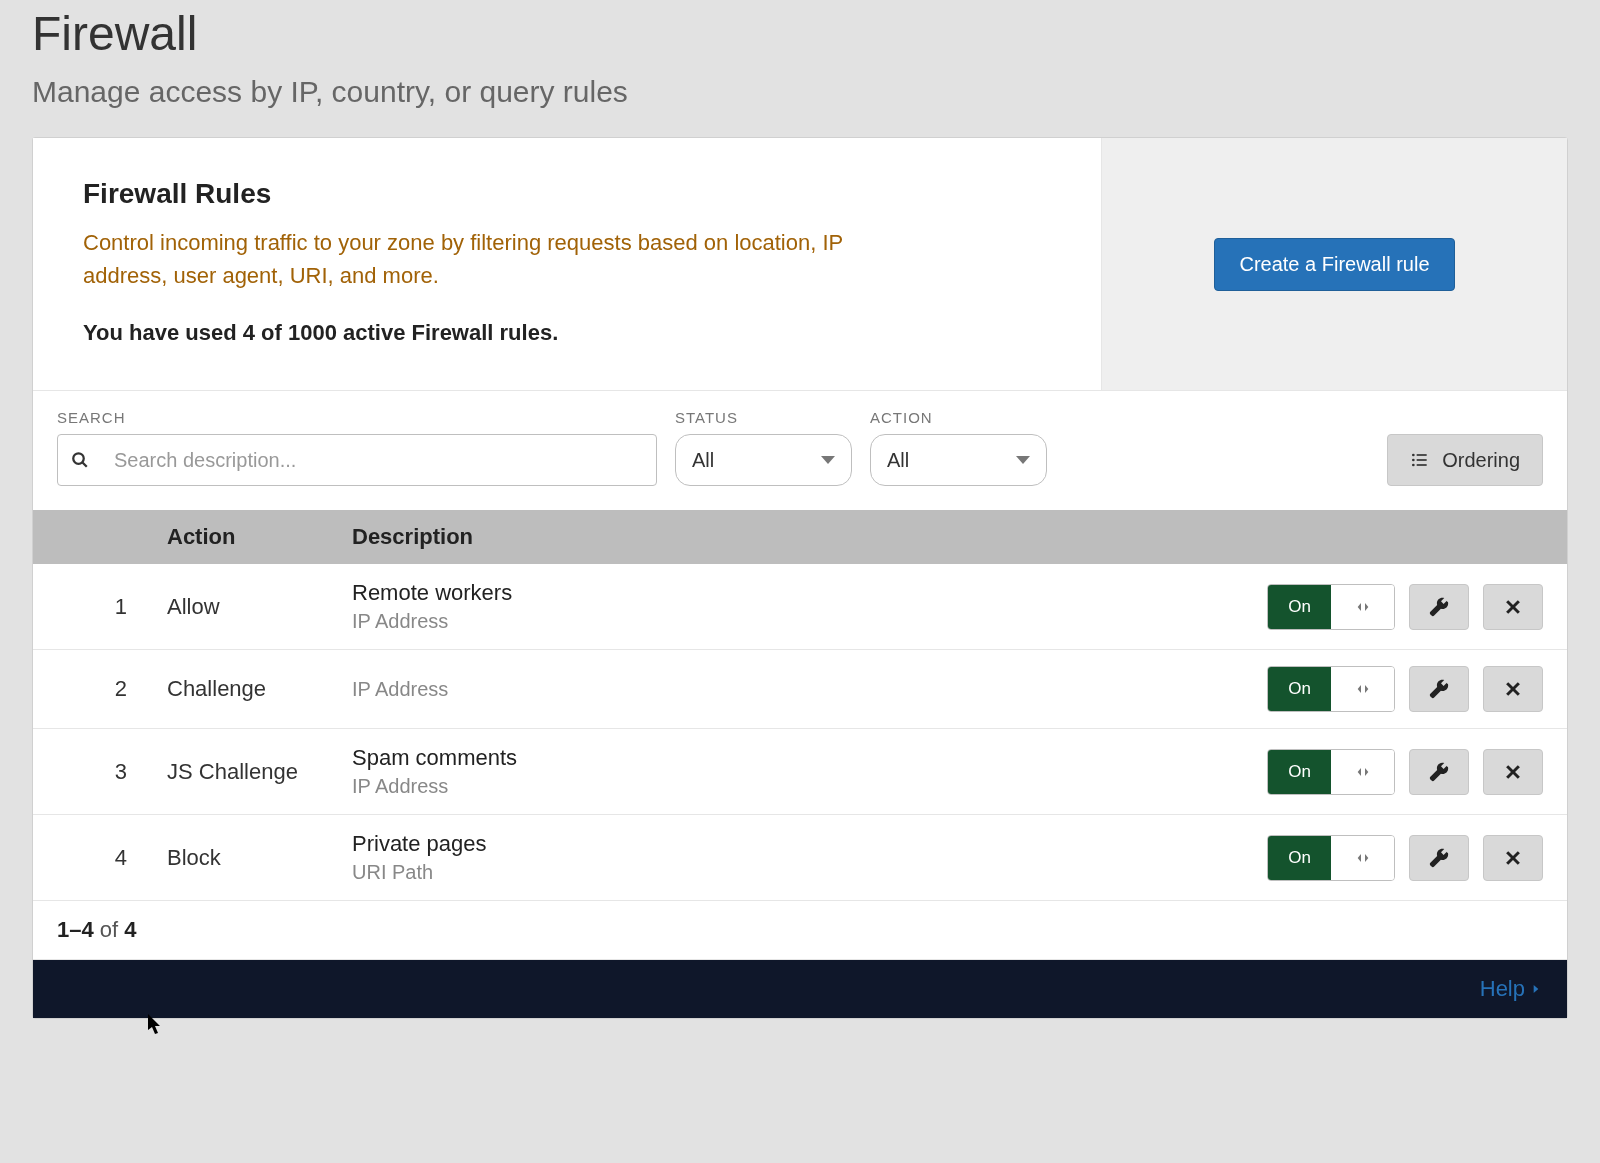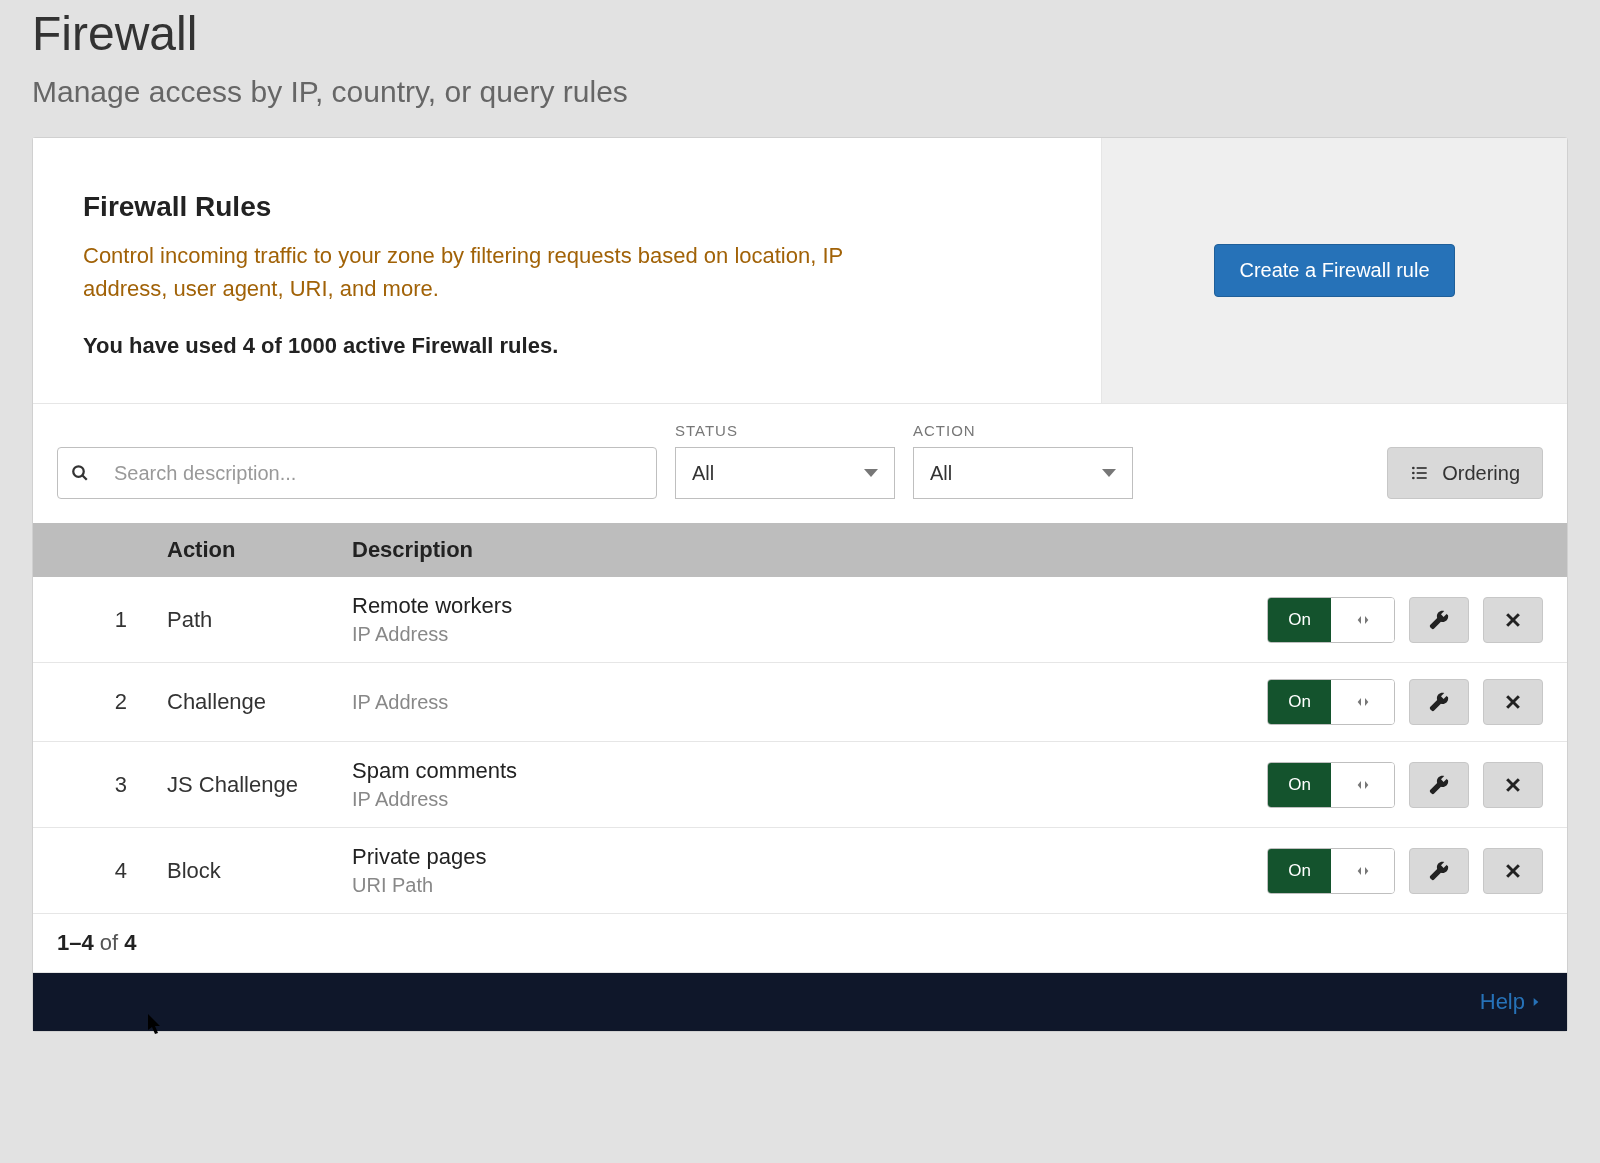--- a/index.html
+++ b/index.html
@@ -33,21 +33,21 @@
   background: #fff;
   border: 1px solid #d0d0d0;
   border-radius: 3px;
 }
 .intro-row {
   display: flex;
   align-items: stretch;
 }
 .intro-left {
   flex: 1;
-  padding: 53px 50px 44px 50px;
+  padding: 40px 50px 44px 50px;
   border-right: 1px solid #e6e6e6;
   background:#fff;
 }
 .intro-right {
   width: 465px;
   background: #efefef;
   display: flex;
   align-items: center;
   justify-content: center;
 }
@@ -117,23 +117,23 @@
   position: absolute;
   left: 14px;
   top: 50%;
   transform: translateY(-50%);
   width: 18px;
   height: 18px;
   color: #333;
 }
 .select {
   height: 52px;
-  width: 220px;
+  width: 177px;
   border: 1px solid #bfbfbf;
-  border-radius: 0;
+  border-radius: 15px;
   background: #fff;
   display: flex;
   align-items: center;
   justify-content: space-between;
   padding: 0 16px;
   font-size: 20px;
   color: #333;
   cursor: pointer;
 }
 .select .caret {
@@ -302,20 +302,21 @@
       <div class="intro-desc">Control incoming traffic to your zone by filtering requests based on location, IP address, user agent, URI, and more.</div>
       <div class="intro-usage">You have used 4 of 1000 active Firewall rules.</div>
     </div>
     <div class="intro-right">
       <button class="btn-primary">Create a Firewall rule</button>
     </div>
   </div>
 
   <div class="filters">
     <div class="filter-group">
+      <div class="filter-label">SEARCH</div>
       <div class="search-wrap">
         <span class="search-icon">
           <svg viewBox="0 0 24 24" width="18" height="18" fill="none" stroke="currentColor" stroke-width="3">
               <circle cx="10" cy="10" r="7"></circle>
               <line x1="21" y1="21" x2="15" y2="15"></line>
             </svg>
         </span>
         <input class="search-input" placeholder="Search description..." style="">
       </div>
     </div>
@@ -355,21 +356,21 @@
 
   <div class="table-header">
     <div class="col-index"></div>
     <div class="col-action">Action</div>
     <div class="col-desc">Description</div>
   </div>
 
   <div class="table-body" id="table-body">
       <div class="row">
     <div class="row-index">1</div>
-    <div class="row-action">Path</div>
+    <div class="row-action">Allow</div>
     <div class="row-desc">
       <div class="desc-title">Remote workers</div>
       <div class="desc-sub">IP Address</div>
     </div>
     <div class="row-controls">
       <div class="toggle">
         <div class="toggle-on">On</div>
         <div class="toggle-off">
           <svg viewBox="0 0 24 24" width="16" height="16" fill="currentColor">
                 <path d="M9 6 L4 12 L9 18 Z"></path>

